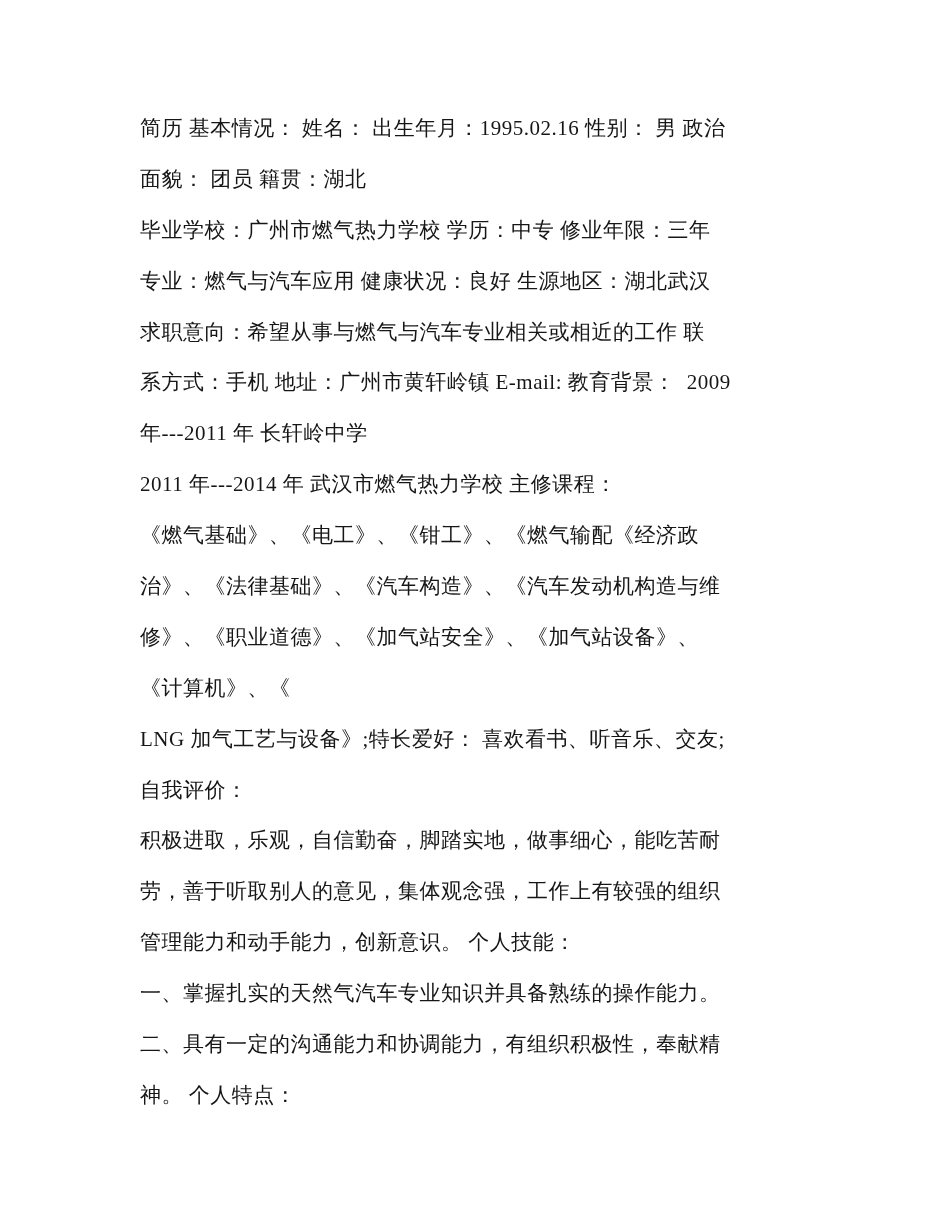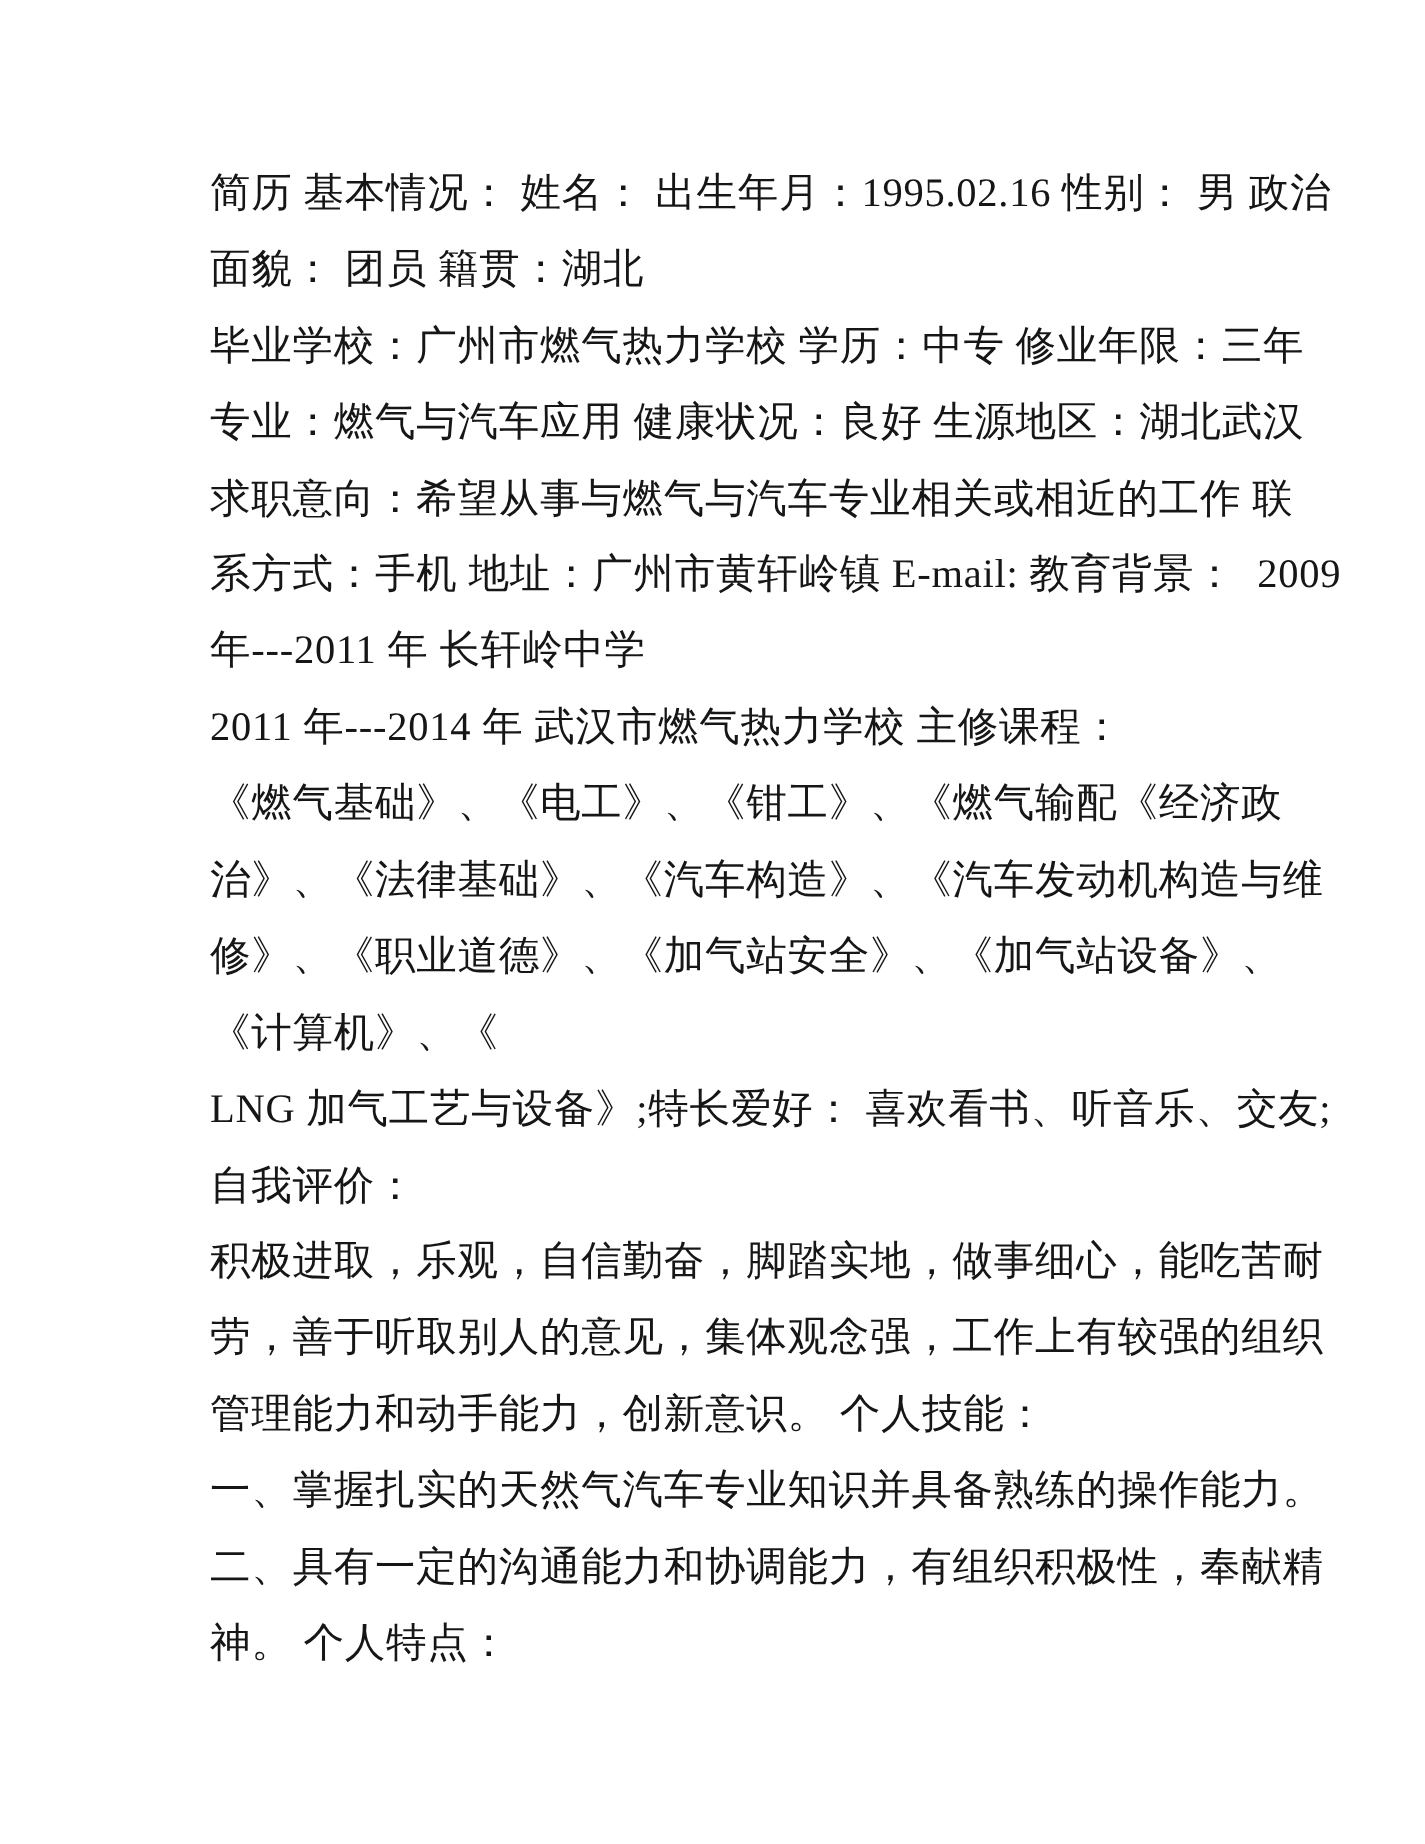--- a/index.html
+++ b/index.html
@@ -19,21 +19,21 @@
     height: 1229px;
     background: #ffffff;
     overflow: hidden;
   }
   .text-block {
     position: absolute;
     left: 140px;
     top: 103px;
     width: 740px;
     color: #161616;
-    font-size: 27px;
+    font-size: 21px;
     line-height: 50.9px;
     letter-spacing: 0.5px;
     white-space: pre;
   }
   .text-line {
     height: 50.9px;
   }
 </style>
 </head>
 <body>

